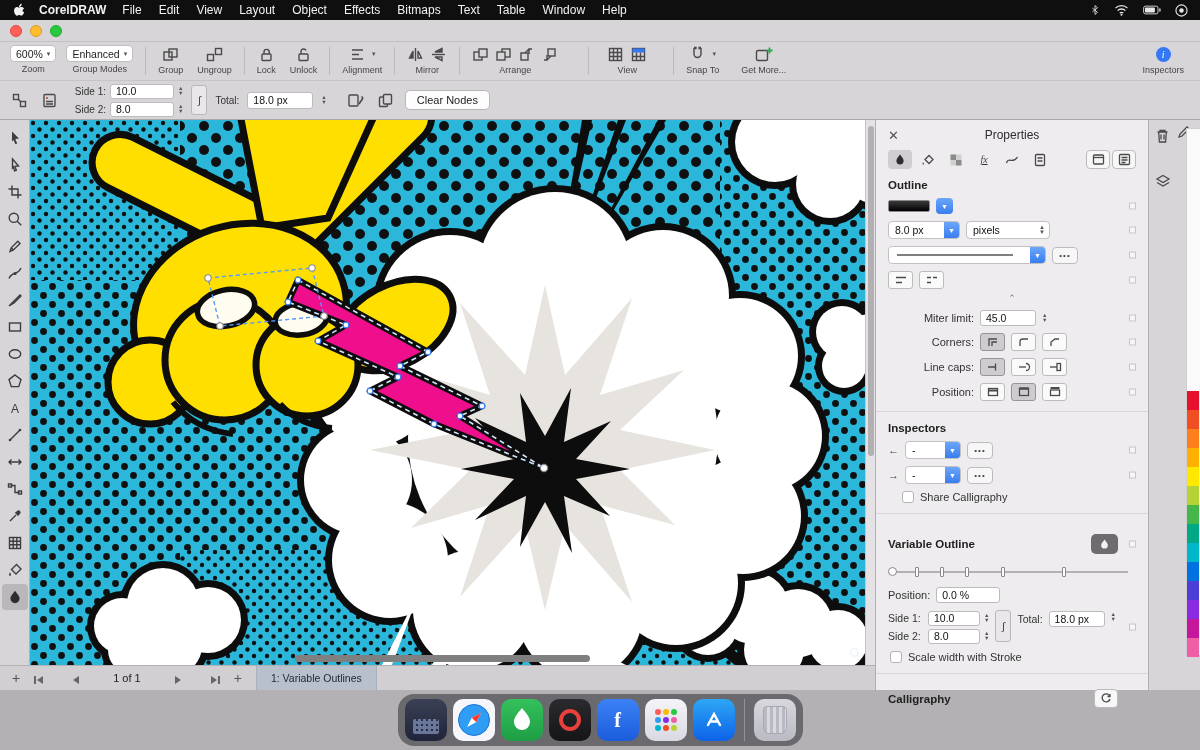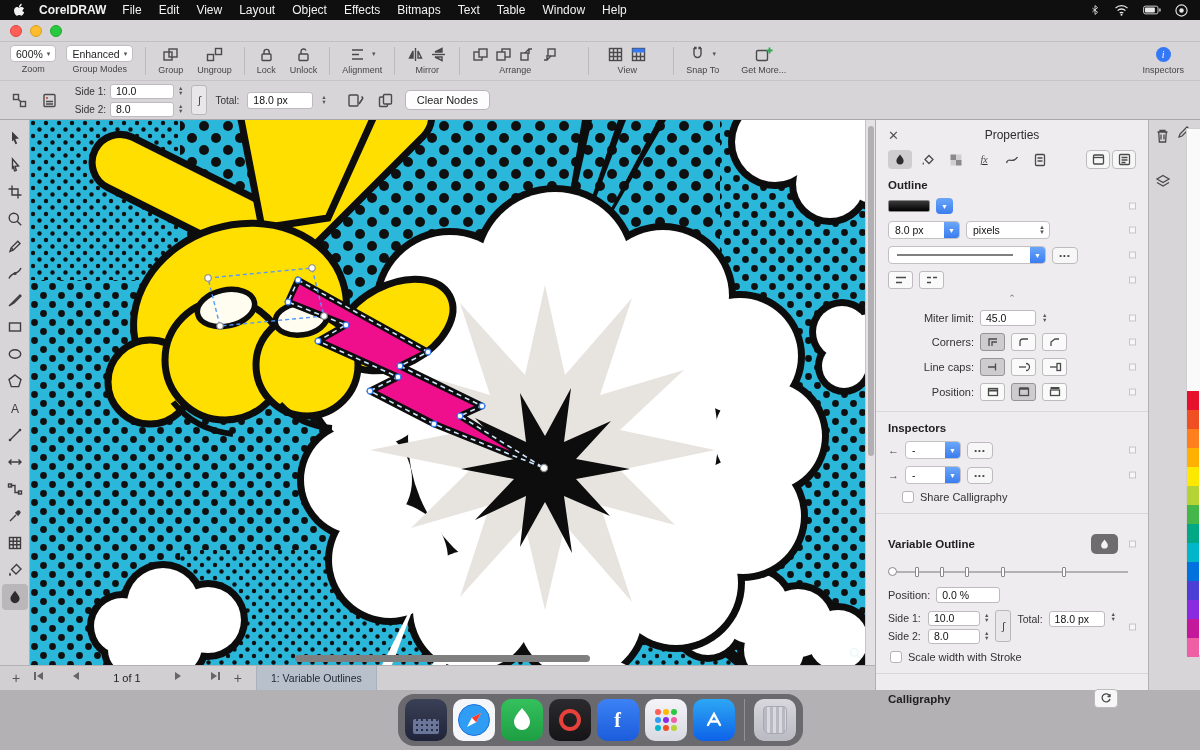--- a/index.html
+++ b/index.html
@@ -58,21 +58,21 @@
   svg.tbx { stroke:#3d3d3d; fill:none; stroke-width:1.4; }
 
   .canvas { position:relative; width:835px; height:545px; background:#2ab7da; }
   .vscroll { width:10px; height:545px; background:#e4e2e4; border-left:1px solid #c6c4c6; position:relative; }
   .vthumb { position:absolute; top:6px; left:1.5px; width:6px; height:330px; background:#b2b0b2; border-radius:3px; }
   .hthumb { position:absolute; left:265px; bottom:3px; width:295px; height:7px; background:#7f7f7f; border-radius:4px; }
   .czoom { position:absolute; right:3px; bottom:1px; }
 
   
   .statusrow { height:25px; background:#d2cfd2; border-top:1px solid #b3b1b3; display:flex; align-items:center; font-size:11px; color:#333; padding-left:12px; }
-  .nav { display:flex; align-items:flex-start; gap:30px; }
+  .nav { display:flex; align-items:flex-end; gap:30px; }
   .plus { font-size:14px; color:#555; }
   .tri { width:0; height:0; border-top:4px solid transparent; border-bottom:4px solid transparent; display:inline-block; }
   .tri.l { border-right:6px solid #666; } .tri.r { border-left:6px solid #666; }
   .bar { width:2px; height:8px; background:#666; display:inline-block; }
   .navbtn { display:inline-flex; align-items:center; gap:1px; }
   .pageind { margin:0 4px; color:#222; }
   .pagetab { margin-left:14px; height:100%; background:#b7c0cb; display:flex; align-items:center; padding:0 14px; font-size:10.5px; color:#1d2733; border-left:1px solid #a8b1bc; border-right:1px solid #a8b1bc; }
 
   
   .inspector { width:273px; background:#eeecee; border-left:1px solid #b1afb1; font-size:11px; color:#333; padding:6px 12px 0 12px; position:relative; }

